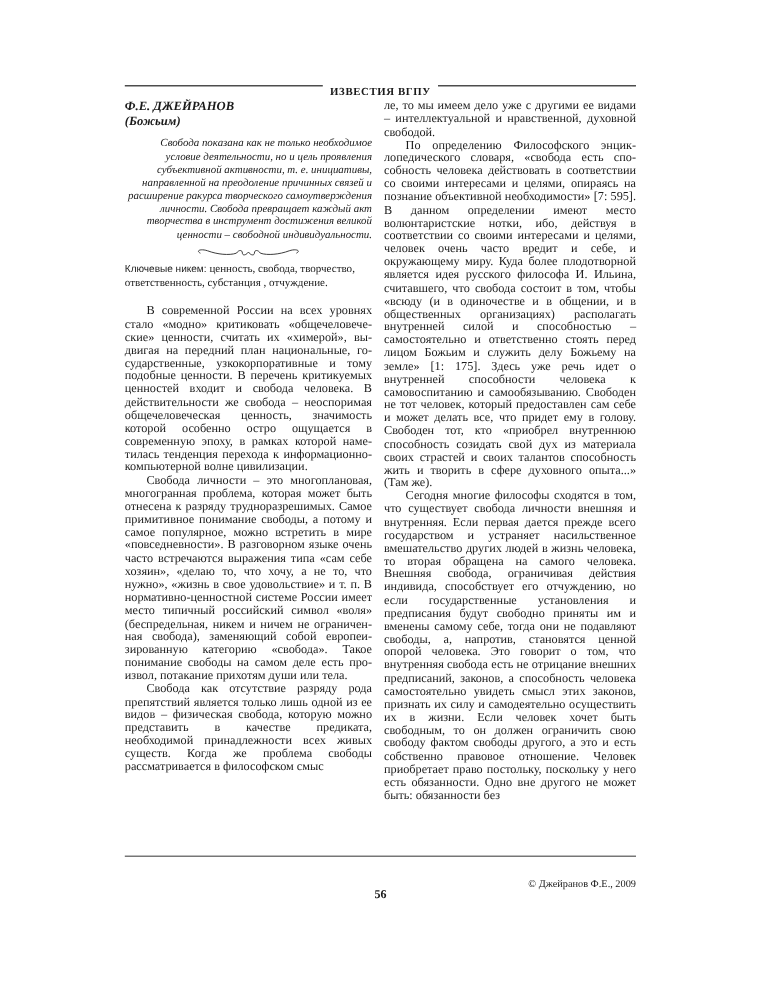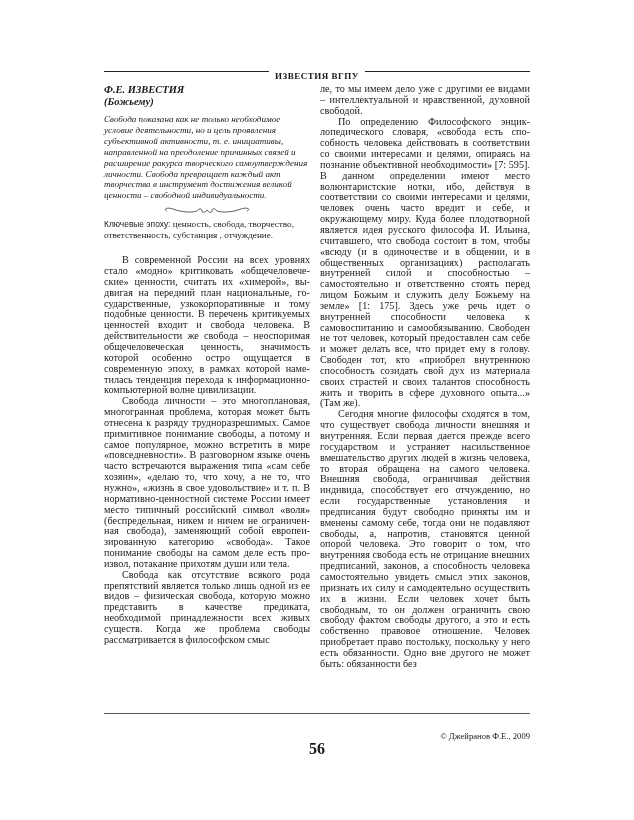--- a/index.html
+++ b/index.html
@@ -10,60 +10,60 @@
   .running-head .rule { flex: 1; height: 0; border-top: 1px solid #222; }
   .running-head .title { font-family: "Liberation Serif", serif; font-weight: bold; font-size: 9px; letter-spacing: 0.5px; padding: 0 6px; white-space: nowrap; }
 
   .col { position: absolute; top: 84px; font-size: 10.2px; line-height: 10.85px; text-align: justify; }
   .col-left { left: 104px; width: 206px; }
   .col-right { left: 320px; width: 210px; }
 
   .author { font-weight: bold; font-style: italic; font-size: 10.5px; line-height: 12px; margin: 0; }
   .city { font-weight: bold; font-style: italic; font-size: 10.5px; line-height: 12px; margin: 0 0 6px 0; }
   .article-title { font-weight: bold; font-size: 12.6px; line-height: 13px; margin: 0 0 7px 0; letter-spacing: 0.3px; text-align: left; }
-  .abstract { font-style: italic; font-size: 9.1px; line-height: 10.9px; text-align: left; margin: 0; }
+  .abstract { font-style: italic; font-size: 9.1px; line-height: 10.9px; text-align: right; margin: 0; }
   .ornament { display: block; margin: 5px auto 3px auto; width: 92px; height: 10px; }
   .keywords { font-family: "Liberation Sans", sans-serif; font-size: 8.4px; line-height: 11px; margin: 0 0 14px 0; text-align: left; }
   .keywords .kw { font-family: "Liberation Serif", serif; font-size: 9.2px; }
 
   p.body { margin: 0; text-indent: 18px; hyphens: manual; }
   p.body.cont { text-indent: 0; }
 
   .footer-rule { position: absolute; left: 104px; top: 713px; width: 426px; border-top: 1px solid #555; }
   .copyright { position: absolute; right: 104px; top: 731px; font-size: 8.6px; }
-  .page-number { position: absolute; left: 0; width: 634px; top: 740px; text-align: center; font-weight: bold; font-size: 16px; }
+  .page-number { position: absolute; left: 0; width: 634px; top: 740px; text-align: center; font-weight: bold; font-size: 10px; }
 </style>
 </head>
 <body>
 
 <div class="page">
 
   <div class="running-head">
     <span class="rule"></span>
     <span class="title">ИЗВЕСТИЯ ВГПУ</span>
     <span class="rule"></span>
   </div>
 
   <div class="col col-left">
-    <p class="author">Ф.Е. ИЗВЕСТИЯ</p>
-    <p class="city">(Божьему)</p>
+    <p class="author">Ф.Е. ДЖЕЙРАНОВ</p>
+    <p class="city">(Божьим)</p>
     <p class="abstract">Свобода показана как не только необходимое условие деятельности, но и цель проявления субъективной активности, т. е. инициативы, направленной на преодоление причинных связей и расширение ракурса творческого самоутверждения личности. Свобода превращает каждый акт творчества в инструмент достижения великой ценности – свободной индивидуальности.</p>
 
     <svg class="ornament" viewBox="0 0 92 10">
       <path d="M6 5 C2 3, 6 1, 12 3 C20 6, 30 7, 36 5 M36 5 C38 2, 41 2, 41 5 C41 7, 44 7, 46 4 C48 7, 51 7, 51 5 C51 2, 54 2, 56 5 M56 5 C62 7, 72 6, 80 3 C86 1, 90 3, 86 5" fill="none" stroke="#333" stroke-width="0.8"></path>
     </svg>
 
     <p class="keywords">
-      <span>Ключевые эпоху:</span>
+      <span>Ключевые никем:</span>
       <span class="kw">ценность, свобода, творчество, ответственность, субстанция , отчуждение.</span>
     </p>
 
     <p class="body">В современной России на всех уровнях стало «модно» критиковать «общечеловече­ские» ценности, считать их «химерой», вы­двигая на передний план национальные, го­сударственные, узкокорпоративные и тому подобные ценности. В перечень критику­емых ценностей входит и свобода человека. В действительности же свобода – неоспо­римая общечеловеческая ценность, значи­мость которой особенно остро ощущается в современную эпоху, в рамках которой наме­тилась тенденция перехода к информаци­онно-компьютерной волне цивилизации.</p>
     <p class="body">Свобода личности – это многоплано­вая, многогранная проблема, которая мо­жет быть отнесена к разряду трудноразре­шимых. Самое примитивное понимание сво­боды, а потому и самое популярное, можно встретить в мире «повседневности». В раз­говорном языке очень часто встречаются выражения типа «сам себе хозяин», «делаю то, что хочу, а не то, что нужно», «жизнь в свое удовольствие» и т. п. В нормативно-ценностной системе России имеет место типичный российский символ «воля» (бес­предельная, никем и ничем не ограничен­ная свобода), заменяющий собой европеи­зированную категорию «свобода». Такое понимание свободы на самом деле есть про­извол, потакание прихотям души или тела.</p>
-    <p class="body">Свобода как отсутствие всякого рода препятствий является только лишь одной из ее видов – физическая свобода, кото­рую можно представить в качестве преди­ката, необходимой принадлежности всех живых существ. Когда же проблема свобо­ды рассматривается в философском смыс­</p>
+    <p class="body">Свобода как отсутствие разряду рода препятствий является только лишь одной из ее видов – физическая свобода, кото­рую можно представить в качестве преди­ката, необходимой принадлежности всех живых существ. Когда же проблема свобо­ды рассматривается в философском смыс­</p>
   </div>
 
   <div class="col col-right">
     <p class="body cont">ле, то мы имеем дело уже с другими ее видами – интеллектуальной и нравствен­ной, духовной свободой.</p>
     <p class="body">По определению Философского энцик­лопедического словаря, «свобода есть спо­собность человека действовать в соответ­ствии со своими интересами и целями, опи­раясь на познание объективной необходи­мости» [7: 595]. В данном определении име­ют место волюнтаристские нотки, ибо, дейст­вуя в соответствии со своими интересами и целями, человек очень часто вредит и себе, и окружающему миру. Куда более плодо­творной является идея русского филосо­фа И. Ильина, считавшего, что свобода со­стоит в том, чтобы «всюду (и в одиночест­ве и в общении, и в общественных органи­зациях) располагать внутренней силой и способностью – самостоятельно и ответ­ственно стоять перед лицом Божьим и слу­жить делу Божьему на земле» [1: 175]. Здесь уже речь идет о внутренней способности человека к самовоспитанию и самообязы­ванию. Свободен не тот человек, который предоставлен сам себе и может делать все, что придет ему в голову. Свободен тот, кто «приобрел внутреннюю способность сози­дать свой дух из материала своих страстей и своих талантов способность жить и тво­рить в сфере духовного опыта...» (Там же).</p>
     <p class="body">Сегодня многие философы сходятся в том, что существует свобода личности внеш­няя и внутренняя. Если первая дается прежде всего государством и устраняет на­сильственное вмешательство других людей в жизнь человека, то вторая обращена на самого человека. Внешняя свобода, огра­ничивая действия индивида, способствует его отчуждению, но если государственные установления и предписания будут свобод­но приняты им и вменены самому себе, тогда они не подавляют свободы, а, напро­тив, становятся ценной опорой человека. Это говорит о том, что внутренняя свобо­да есть не отрицание внешних предписа­ний, законов, а способность человека само­стоятельно увидеть смысл этих законов, признать их силу и самодеятельно осущест­вить их в жизни. Если человек хочет быть свободным, то он должен ограничить свою свободу фактом свободы другого, а это и есть собственно правовое отношение. Че­ловек приобретает право постольку, по­скольку у него есть обязанности. Одно вне другого не может быть: обязанности без</p>
   </div>
 
   <div class="footer-rule"></div>
   <div class="copyright">© Джейранов Ф.Е., 2009</div>

